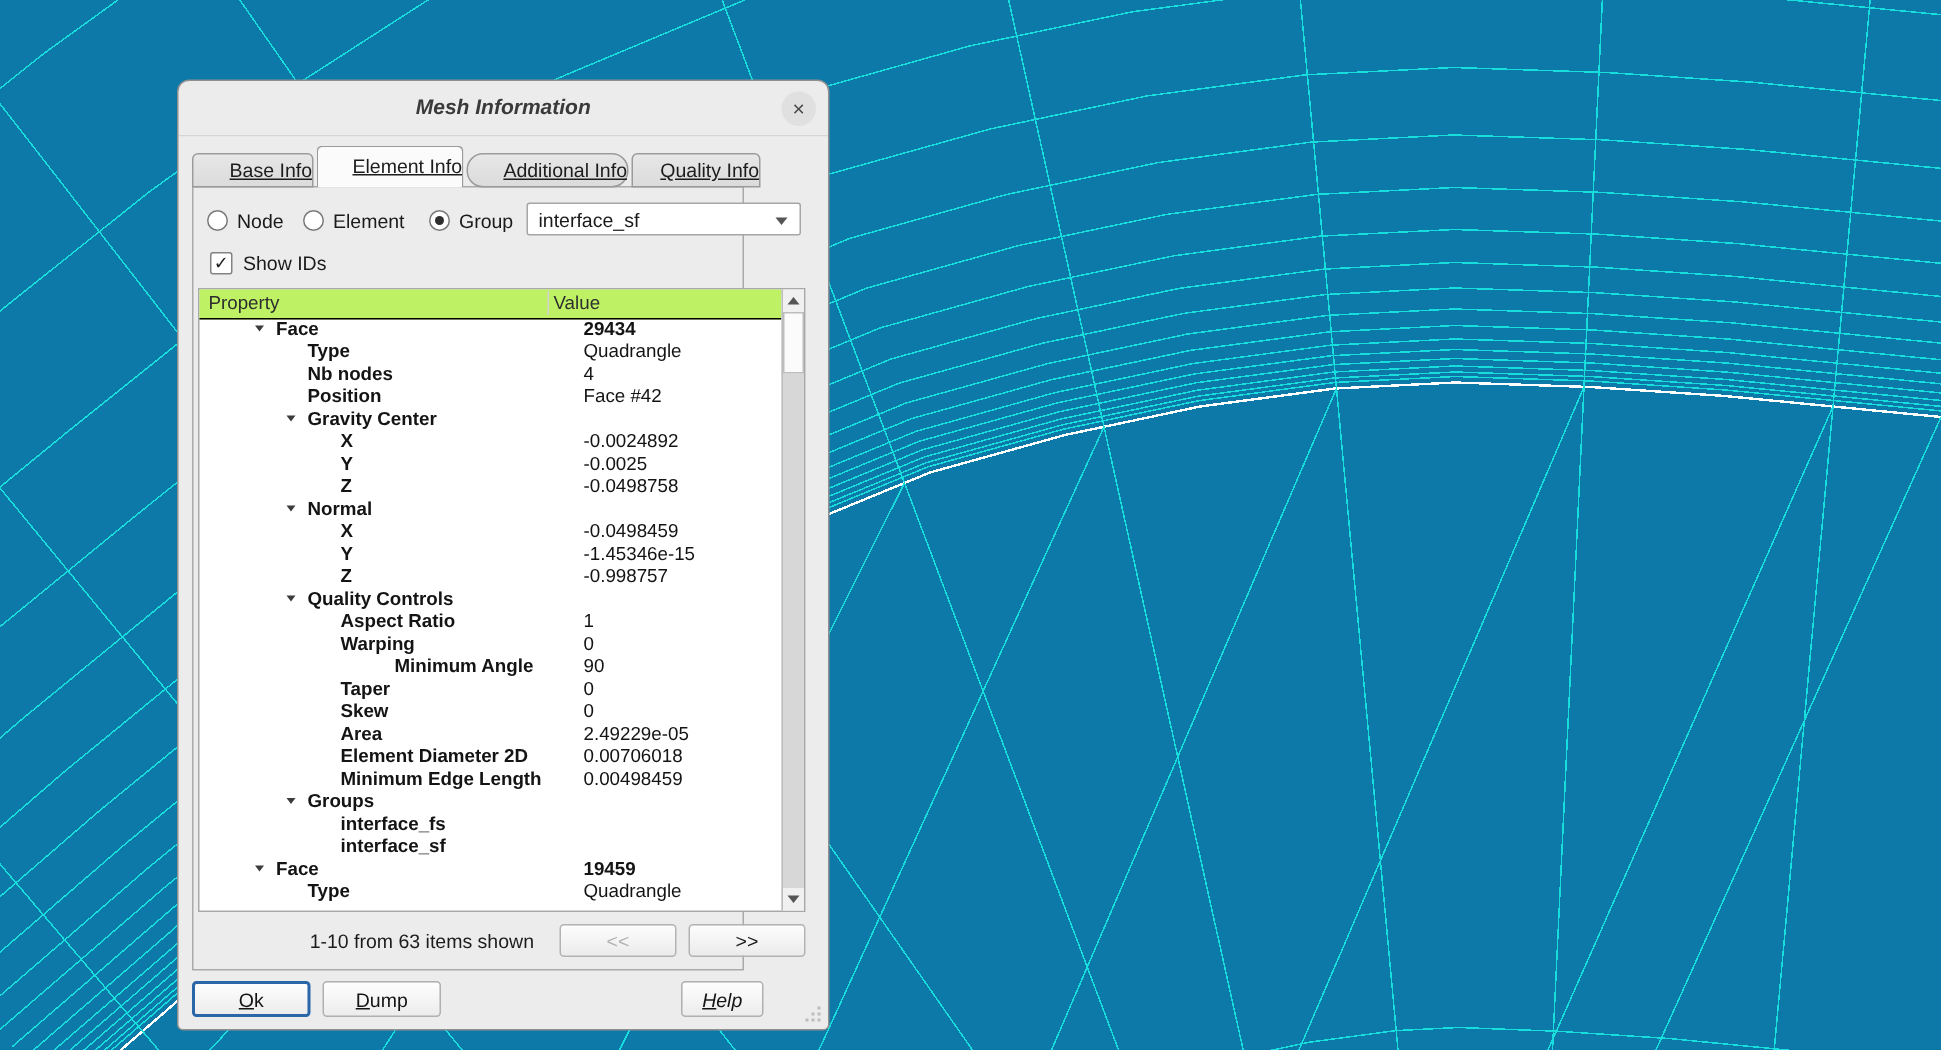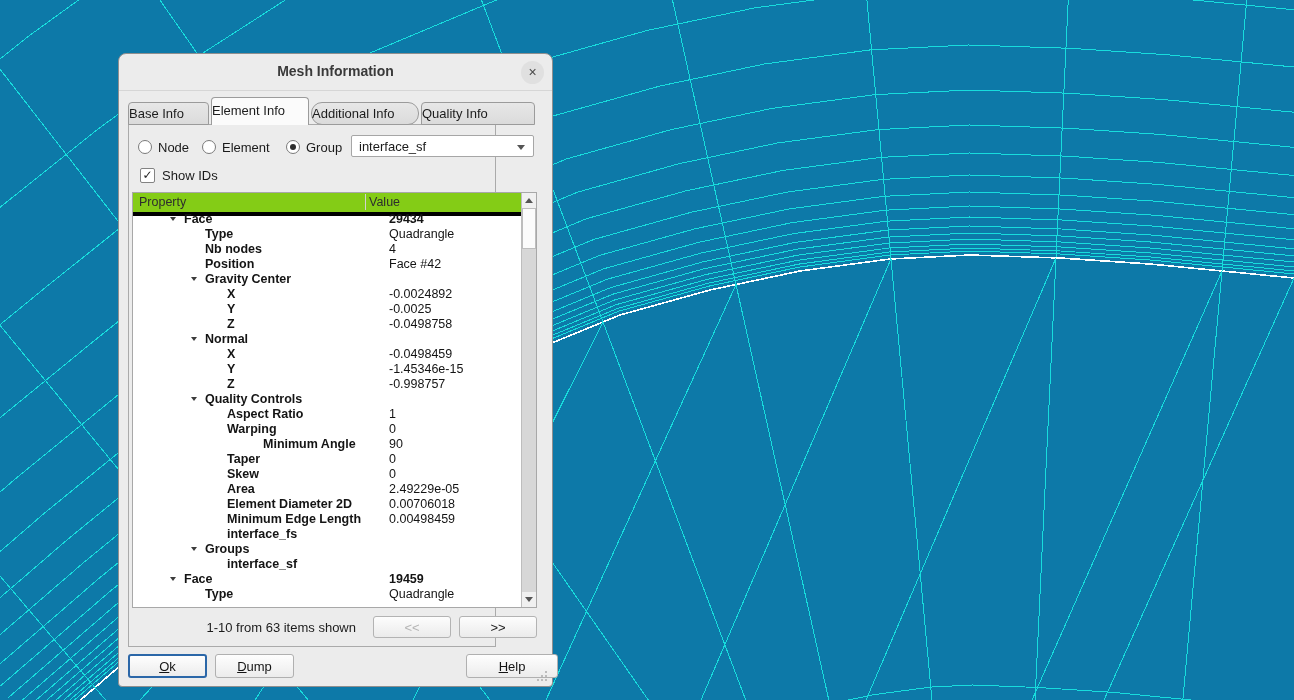--- a/index.html
+++ b/index.html
@@ -7,30 +7,30 @@
   #stage{position:relative;width:1294px;height:700px;overflow:hidden;background:#0d79a8;}
   #mesh-svg{position:absolute;left:0;top:0;}
 
   
   .dialog{position:absolute;left:118px;top:53px;width:435px;height:634px;
     background:#ececec;border:1px solid #8f8f8f;border-radius:8px 8px 4px 4px;
     box-sizing:border-box;color:#1a1a1a;font-size:13px;}
   .titlebar{position:absolute;left:0;top:0;width:100%;height:36px;
     border-bottom:1px solid #d6d6d6;border-radius:8px 8px 0 0;}
   .title{position:absolute;left:0;right:0;top:9px;text-align:center;
-    font-weight:bold;font-size:14px;color:#3a3a3a;}
+    font-weight:bold;font-size:14px;color:#3a3a3a;font-style:italic;}
   .close-btn{position:absolute;right:8px;top:7px;width:23px;height:23px;border:none;
     border-radius:50%;background:#e0e0e0;color:#4a4a4a;font-size:14px;line-height:23px;
     text-align:center;padding:0;cursor:default;font-family:inherit;}
 
   
   .tabs{position:absolute;left:9px;top:43px;height:28px;display:flex;align-items:flex-end;z-index:3;}
-  .tab{box-sizing:border-box;height:23px;line-height:21px;text-align:left;
+  .tab{box-sizing:border-box;height:23px;line-height:21px;text-align:right;
     background:linear-gradient(#e7e7e7,#dbdbdb);border:1px solid #9b9b9b;
-    border-radius:4px 4px 0 0;margin-right:2px;color:#1c1c1c;}
+    border-radius:4px 4px 0 0;margin-right:2px;color:#1c1c1c;text-decoration:underline;}
   .tab.active{height:28px;line-height:26px;background:#fbfbfb;border-bottom:none;}
 
   
   .pane{position:absolute;left:9px;top:70px;width:368px;height:523px;
     border:1px solid #aaaaaa;box-sizing:border-box;background:#ececec;z-index:1;}
 
   .radio-item{position:absolute;top:11px;height:22px;display:flex;align-items:center;gap:6px;}
   .radio{width:14px;height:14px;border:1px solid #7a7a7a;border-radius:50%;background:#fff;
     box-sizing:border-box;position:relative;}
   .radio.selected::after{content:"";position:absolute;left:3px;top:3px;width:6px;height:6px;
@@ -42,22 +42,22 @@
     border-left:4px solid transparent;border-right:4px solid transparent;border-top:5px solid #555;}
 
   .cb-row{position:absolute;left:11px;top:41px;height:18px;display:flex;align-items:center;gap:7px;}
   .checkbox{width:15px;height:15px;border:1px solid #838383;border-radius:2px;background:#fff;
     box-sizing:border-box;text-align:center;}
   .checkbox .check{display:block;font-size:12px;font-weight:bold;line-height:13px;color:#1d1d1d;}
 
   
   .ptable{position:absolute;left:3px;top:67px;width:405px;height:416px;background:#fff;
     border:1px solid #a8a8a8;box-sizing:border-box;font-size:12.5px;}
-  .thead{position:absolute;left:0;top:0;width:388px;height:19px;background:#84cc16;
-    border-bottom:4px solid #000000;}
+  .thead{position:absolute;left:0;top:0;width:388px;height:19px;background:#bef264;
+    border-bottom:1px solid #000000;}
   .th{position:absolute;top:2px;color:#2d2d2d;}
   .th-prop{left:6px;}
   .th-val{left:236px;}
   .col-sep{position:absolute;left:232px;top:1px;height:16px;width:1px;background:#d2d2d2;}
   .tbody{position:absolute;left:0;top:19px;width:388px;height:394px;overflow:hidden;}
   .trow{position:relative;height:15px;line-height:15px;white-space:nowrap;margin-left:20px;}
   .tree-arrow{position:absolute;top:5px;width:0;height:0;
     border-left:3.5px solid transparent;border-right:3.5px solid transparent;border-top:4.5px solid #3c3c3c;}
   .cell-prop{position:absolute;font-weight:bold;color:#141414;}
   .cell-val{position:absolute;left:236px;color:#141414;}
@@ -83,21 +83,21 @@
     background:linear-gradient(#fdfdfd,#ebebeb);font-family:inherit;font-size:13px;color:#1c1c1c;padding:0;}
   .pagi-btn.disabled{color:#b4b4b4;}
 
   
   .fbtn{position:absolute;top:600px;height:24px;width:79px;border:1px solid #b0b0b0;border-radius:3px;
     background:linear-gradient(#fefefe,#ececec);font-family:inherit;font-size:13px;color:#141414;padding:0;}
   .fbtn .mn{display:block;}
   .fbtn .mn::first-letter{text-decoration:underline;}
   .fbtn.ok{left:9px;border:2px solid #2b67a8;}
   .fbtn.dump{left:96px;}
-  .fbtn.help{left:347px;width:92px;}
+  .fbtn.help{left:335px;width:55px;font-style:italic;}
   .grip{position:absolute;right:5px;bottom:5px;width:12px;height:12px;}
   .grip::after{content:"";position:absolute;right:0;bottom:0;width:2px;height:2px;background:#bcbcbc;
     box-shadow:-4px 0 #bcbcbc,-8px 0 #bcbcbc,0 -4px #bcbcbc,-4px -4px #bcbcbc,0 -8px #bcbcbc;}
 </style>
 </head>
 <body>
 
 <div id="stage" style="background: rgb(13, 121, 168);">
   <svg id="mesh-svg" width="1294" height="700" shape-rendering="crispEdges">
       <path d="M37.4,732.0L147.4,636.9L257.5,546.9L357.6,466.8L447.7,401.7L528.1,348.5L618.7,311.2L709.1,286.1L799.3,267.1L889.6,255.0L970.0,251.0L1060.2,254.0L1150.3,260.0L1294.4,274.0" fill="none" stroke="#17dddd" stroke-width="1"></path>
@@ -145,21 +145,21 @@
       <span class="title">Mesh Information</span>
       <button class="close-btn">
         <span>×</span>
       </button>
     </div>
 
     <div class="tabs" id="tabbar">
         <div class="tab" style="width: 81px;">Base Info</div>
         <div class="tab active" style="width: 98px;">Element Info</div>
         <div class="tab" style="width: 108px; border-radius: 11px;">Additional Info</div>
-        <div class="tab" style="width: 114px; margin-top: 24px;">Quality Info</div>
+        <div class="tab" style="width: 86px; margin-top: 24px;">Quality Info</div>
       </div>
 
     <div class="pane">
       <div id="radio-row">
           <span class="radio-item" style="left: 9px;">
             <span class="radio"></span>
             <span>Node</span>
           </span>
           <span class="radio-item" style="left: 73px;">
             <span class="radio"></span>
@@ -272,26 +272,26 @@
             </div>
             <div class="trow">
               <span class="cell-prop" style="left: 74px;">Element Diameter 2D</span>
               <span class="cell-val">0.00706018</span>
             </div>
             <div class="trow">
               <span class="cell-prop" style="left: 74px;">Minimum Edge Length</span>
               <span class="cell-val">0.00498459</span>
             </div>
             <div class="trow">
-              <span class="cell-prop" style="left: 74px;">interface_fs</span>
-              <span class="cell-val"></span>
-            </div>
-            <div class="trow">
               <span class="tree-arrow" style="left: 38px;"></span>
               <span class="cell-prop" style="left: 52px;">Groups</span>
+              <span class="cell-val"></span>
+            </div>
+            <div class="trow">
+              <span class="cell-prop" style="left: 74px;">interface_fs</span>
               <span class="cell-val"></span>
             </div>
             <div class="trow">
               <span class="cell-prop" style="left: 74px;">interface_sf</span>
               <span class="cell-val"></span>
             </div>
             <div class="trow">
               <span class="tree-arrow" style="left: 17px;"></span>
               <span class="cell-prop" style="left: 31px;">Face</span>
               <span class="cell-val bold">19459</span>

